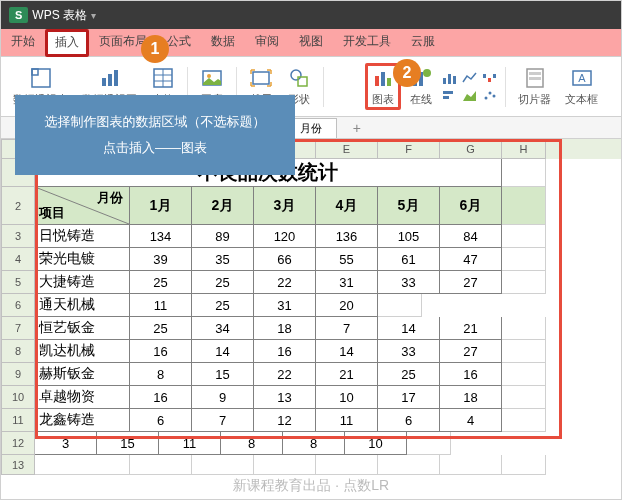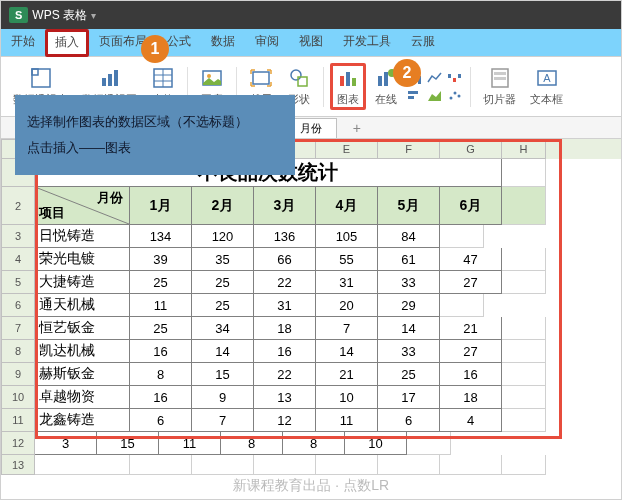--- a/index.html
+++ b/index.html
@@ -4,40 +4,40 @@
 <style>
 * { box-sizing: border-box; margin: 0; padding: 0; }
 body { font-family: "Microsoft YaHei", Arial, sans-serif; font-size: 12px; background: #fff; width: 622px; }
 .outer { border: 1px solid #d0d0d0; width: 622px; height: 500px; position: relative; overflow: hidden; }
 
 .titlebar { background: #3a3a3a; color: #fff; height: 28px; display: flex; align-items: center; padding: 0 8px; }
 .titlebar .logo { background: #2e8b57; color: #fff; padding: 2px 6px; font-weight: bold; font-size: 11px; border-radius: 2px; margin-right: 4px; }
 .titlebar .appname { font-size: 12px; }
 .titlebar .down { margin-left: 4px; font-size: 10px; color: #aaa; }
 
-.menubar { background: #7dd3fc; height: 28px; display: flex; align-items: flex-end; border-bottom: 1px solid #d0d0d0; }
+.menubar { background: #fca5a5; height: 28px; display: flex; align-items: flex-end; border-bottom: 1px solid #d0d0d0; }
 .menubar .tab { padding: 5px 10px 6px; font-size: 12px; color: #444; position: relative; }
 .menubar .tab.active { background: #fff; border: 1px solid #d0d0d0; border-bottom: 1px solid #fff; margin-bottom: -1px; }
 .menubar .tab.highlight { border: 3px solid #b91c1c; border-radius: 2px; padding: 2px 7px 3px; }
 
 .ribbon { background: #fff; height: 60px; display: flex; align-items: center; padding: 4px 6px; border-bottom: 1px solid #d0d0d0; gap: 2px; }
 .ribbon .grp { display: flex; flex-direction: column; align-items: center; padding: 2px 6px; position: relative; }
 .ribbon .grp .ico { width: 24px; height: 24px; display: flex; align-items: center; justify-content: center; }
 .ribbon .grp .lbl { font-size: 11px; color: #555; margin-top: 2px; white-space: nowrap; }
 .ribbon .sep { width: 1px; height: 40px; background: #e0e0e0; margin: 0 4px; }
-.ribbon .grp.highlight { border: 3px solid #e74c3c; border-radius: 2px; padding: 0 3px; }
+.ribbon .grp.highlight { border: 3px solid #e74c3c; border-radius: 2px; padding: 0 3px; margin-left: 35px; }
 .ribbon .small { display: flex; flex-direction: column; gap: 2px; }
 .ribbon .small .row { display: flex; align-items: center; gap: 2px; }
 .ribbon .small .mini { width: 18px; height: 16px; }
 
 .badge { position: absolute; width: 28px; height: 28px; border-radius: 50%; background: #e67e22; color: #fff; display: flex; align-items: center; justify-content: center; font-size: 16px; font-weight: bold; z-index: 20; }
 .badge.b1 { top: 34px; left: 140px; }
 .badge.b2 { top: 58px; left: 392px; }
 
-.callout { position: absolute; top: 94px; left: 14px; width: 280px; background: #5b8db8; color: #0f172a; padding: 14px 12px; font-size: 13px; line-height: 2.0; z-index: 30; }
+.callout { position: absolute; top: 94px; left: 14px; width: 280px; background: #5b8db8; color: #ffffff; padding: 14px 12px; font-size: 13px; line-height: 2.0; z-index: 30; text-align: center; }
 
 .sheetbar { height: 22px; background: #f5f5f5; border-bottom: 1px solid #d0d0d0; display: flex; align-items: center; justify-content: center; position: relative; }
 .sheetbar .tab { background: #fff; border: 1px solid #c0c0c0; border-bottom: none; padding: 2px 14px; font-size: 11px; }
 .sheetbar .plus { position: absolute; right: 260px; font-size: 14px; color: #888; }
 
 .grid { position: relative; }
 .colhdr { display: flex; height: 20px; background: #e8f0e0; }
 .colhdr .corner { width: 34px; border: 1px solid #c0c0c0; background: #e8f0e0; }
 .colhdr .ch { flex: 0 0 62px; border: 1px solid #c0c0c0; border-left: none; display: flex; align-items: center; justify-content: center; font-size: 11px; color: #555; background: #e8f0e0; }
 .colhdr .ch.wide { flex: 0 0 95px; }
@@ -279,20 +279,21 @@
       <div class="cell">3月</div>
       <div class="cell">4月</div>
       <div class="cell">5月</div>
       <div class="cell">6月</div>
       <div class="cell outgrid"></div>
     </div>
   <div class="row data">
           <div class="rh">3</div>
           <div class="cell wide">日悦铸造</div>
           <div class="cell">134</div>
+          <div class="cell">89</div>
           <div class="cell">120</div>
           <div class="cell">136</div>
           <div class="cell">105</div>
           <div class="cell">84</div>
           <div class="cell outgrid"></div>
         </div>
         <div class="row data">
           <div class="rh">4</div>
           <div class="cell wide">荣光电镀</div>
           <div class="cell">39</div>
@@ -314,21 +315,20 @@
           <div class="cell">27</div>
           <div class="cell outgrid"></div>
         </div>
         <div class="row data">
           <div class="rh">6</div>
           <div class="cell wide">通天机械</div>
           <div class="cell">11</div>
           <div class="cell">25</div>
           <div class="cell">31</div>
           <div class="cell">20</div>
-          <div class="cell">29</div>
           <div class="cell outgrid"></div>
         </div>
         <div class="row data">
           <div class="rh">7</div>
           <div class="cell wide">恒艺钣金</div>
           <div class="cell">25</div>
           <div class="cell">34</div>
           <div class="cell">18</div>
           <div class="cell">7</div>
           <div class="cell">14</div>

